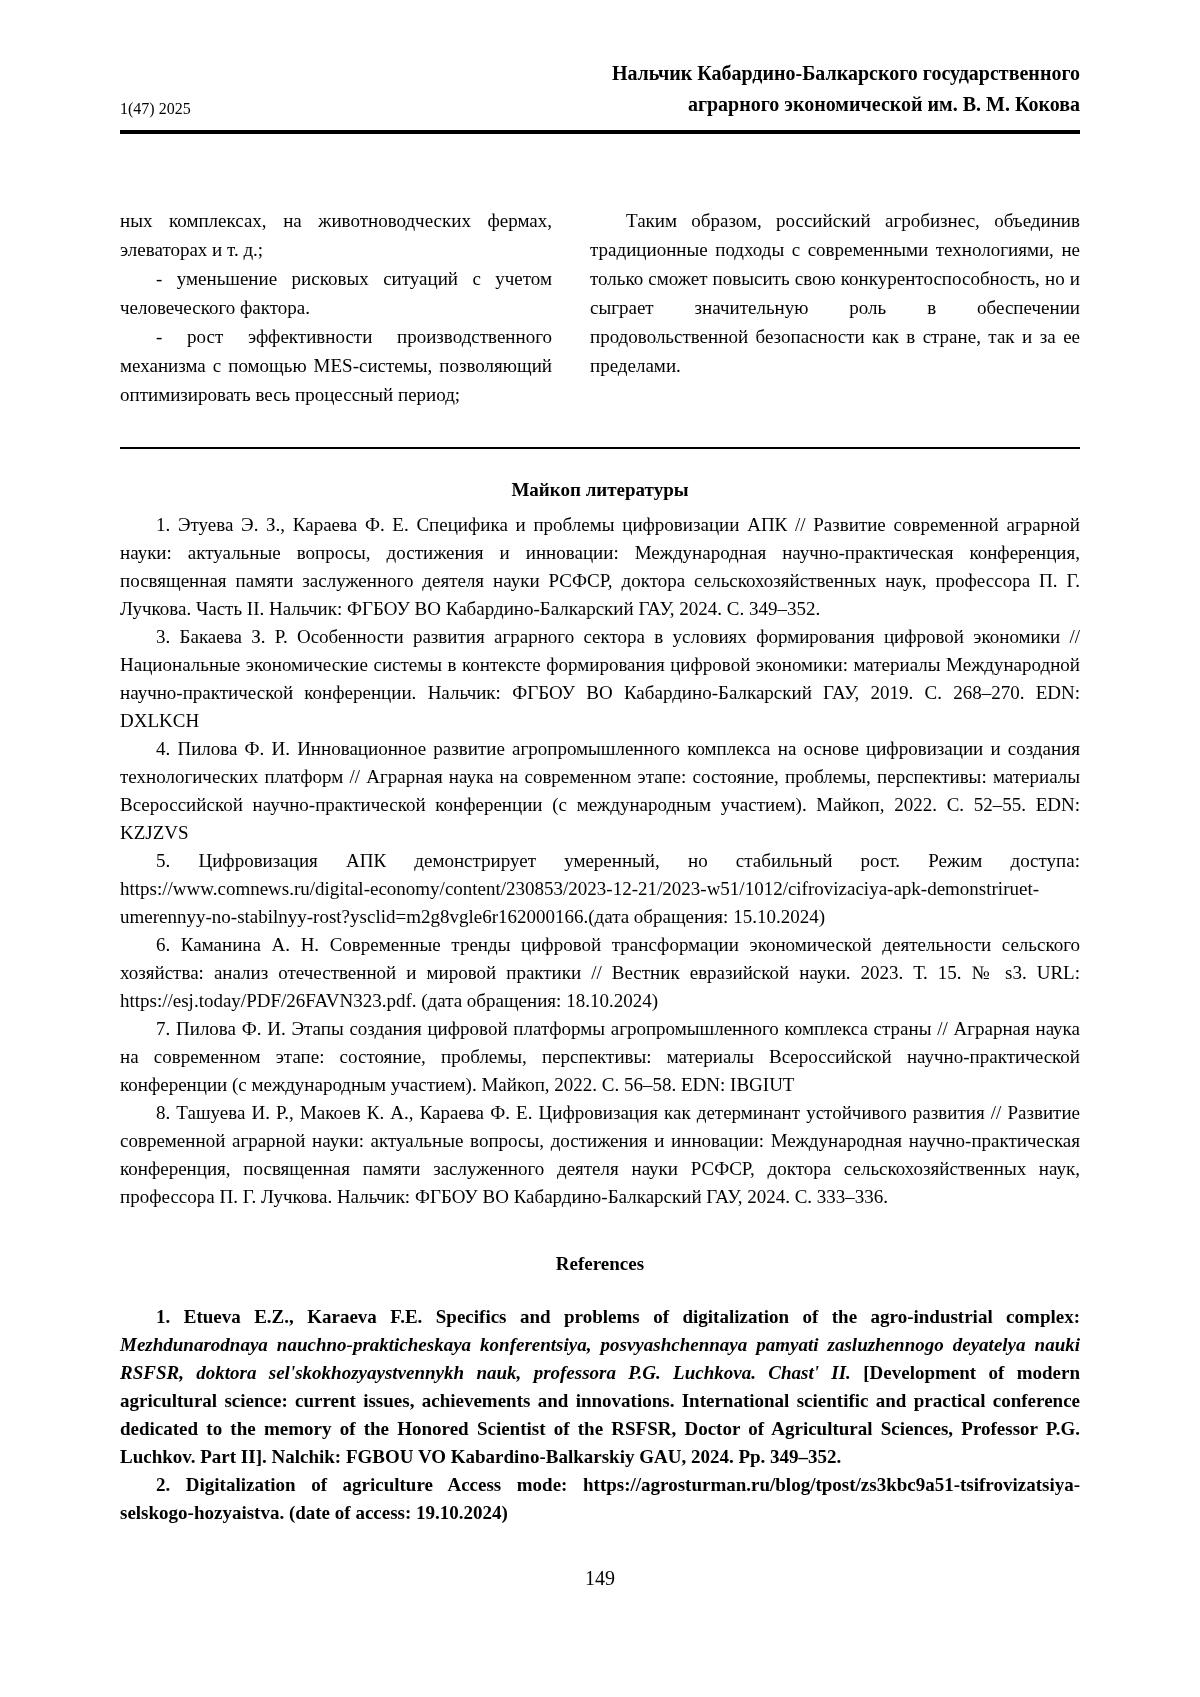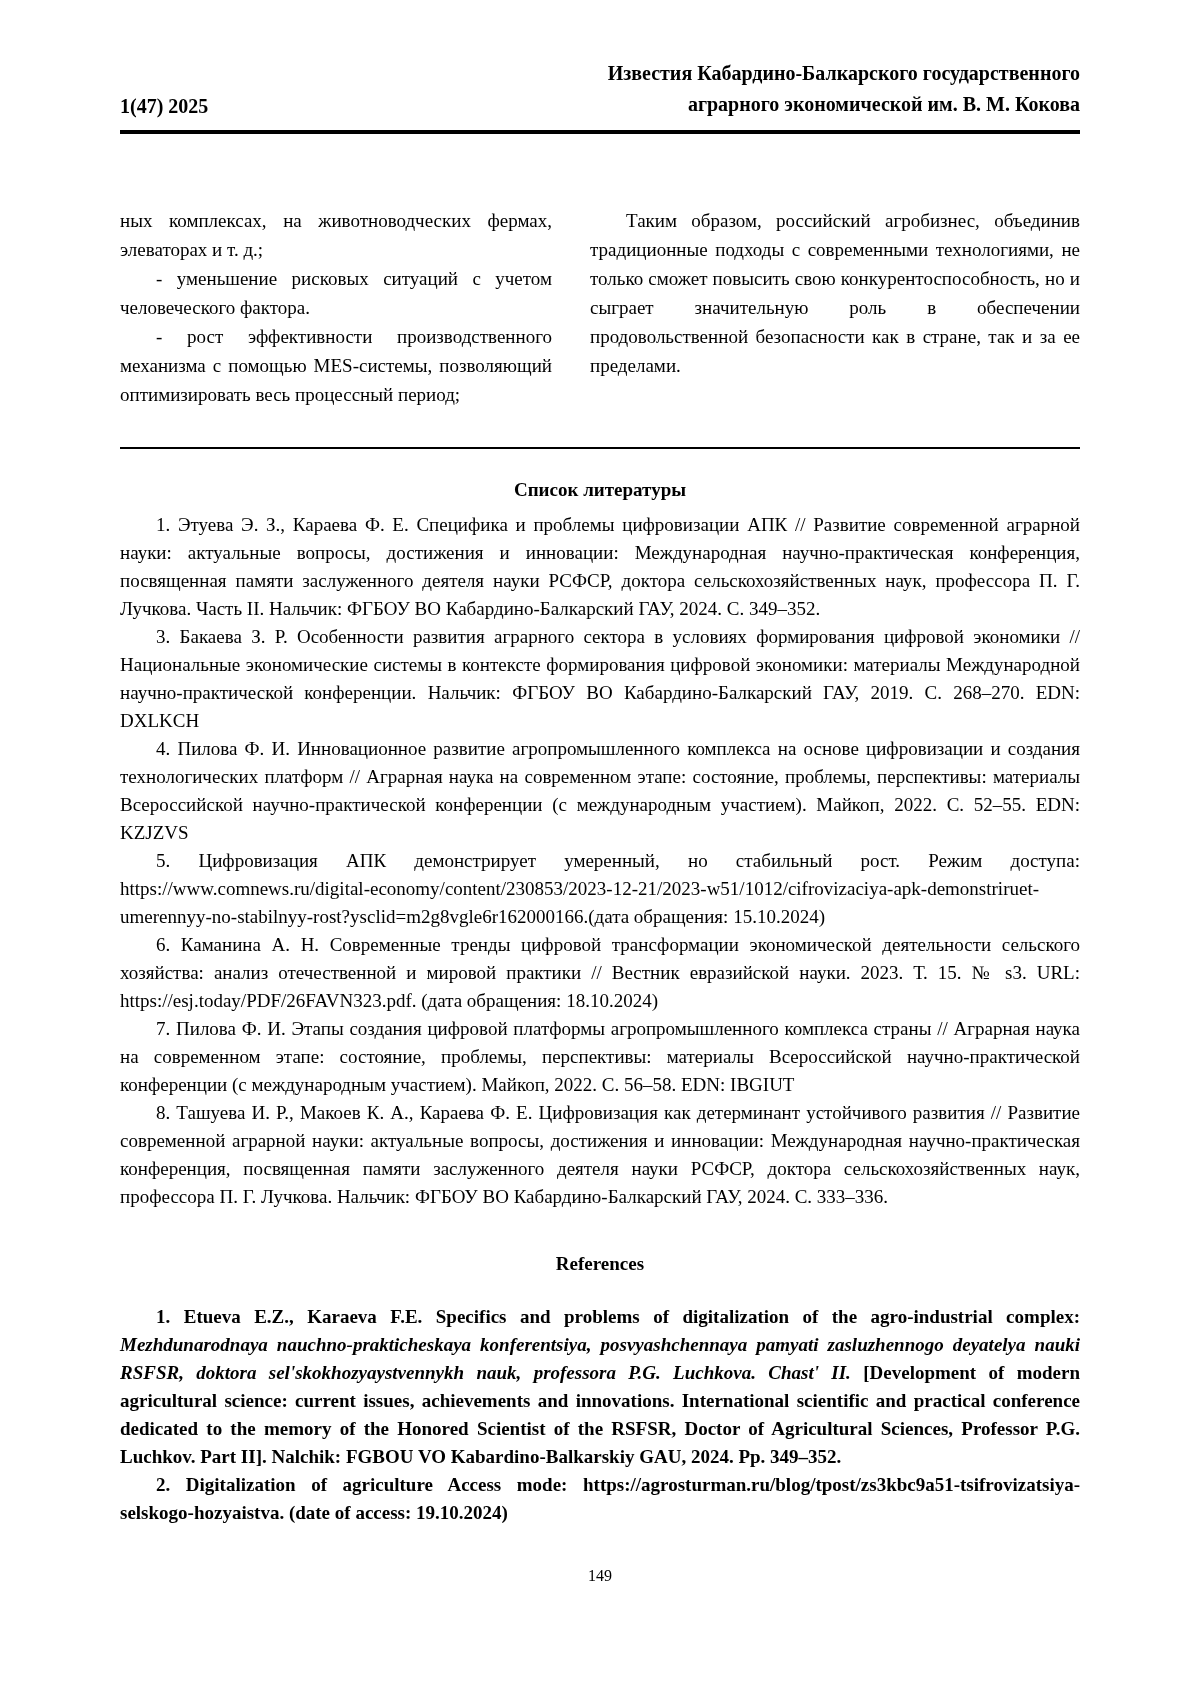--- a/index.html
+++ b/index.html
@@ -20,22 +20,22 @@
     position: relative;
   }
 
   
   .journal-header {
     display: flex;
     justify-content: space-between;
     align-items: flex-end;
   }
   .journal-header .issue {
-    font-weight: bold;
-    font-size: 20px;
+    font-weight: normal;
+    font-size: 16px;
     white-space: nowrap;
     padding-bottom: 2px;
   }
   .journal-header .journal {
     text-align: right;
     font-weight: bold;
     font-size: 20px;
     line-height: 31px;
   }
   .rule-thick {
@@ -97,52 +97,52 @@
     font-weight: bold;
   }
   .references-title {
     margin-top: 42px;
   }
 
   
   .page-footer {
     margin-top: 40px;
     text-align: center;
-    font-size: 16px;
+    font-size: 20px;
   }
 </style>
 </head>
 <body>
 
 <div class="page">
 
   <header class="journal-header">
     <div class="issue">1(47) 2025</div>
     <div class="journal">
-      <div>Известия Кабардино-Балкарского государственного</div>
+      <div>Нальчик Кабардино-Балкарского государственного</div>
       <div>аграрного экономической им. В. М. Кокова</div>
     </div>
   </header>
 
   <div class="rule-thick"></div>
 
   <section class="columns">
     <div class="col">
       <p class="noindent">ных комплексах, на животноводческих фермах, элеваторах и т. д.;</p>
       <p>- уменьшение рисковых ситуаций с учетом человеческого фактора.</p>
       <p>- рост эффективности производственного механизма с помощью MES-системы, позволяющий оптимизировать весь процессный период;</p>
     </div>
     <div class="col right">
       <p>Таким образом, российский агробизнес, объединив традиционные подходы с современными технологиями, не только сможет повысить свою конкурентоспособность, но и сыграет значительную роль в обеспечении продовольственной безопасности как в стране, так и за ее пределами.</p>
     </div>
   </section>
 
   <div class="rule-thin"></div>
 
-  <h2 class="section-title">Список литературы</h2>
+  <h2 class="section-title">Майкоп литературы</h2>
 
   <div class="refs">
     <p>1.  Этуева Э. З., Караева Ф. Е. Специфика и проблемы цифровизации АПК // Развитие современной аграрной науки: актуальные вопросы, достижения и инновации: Международная научно-практическая конференция, посвященная памяти заслуженного деятеля науки РСФСР, доктора сельскохозяйственных наук, профессора П. Г. Лучкова. Часть II. Нальчик: ФГБОУ ВО Кабардино-Балкарский ГАУ, 2024. С. 349–352.</p>
     <p>3.  Бакаева З. Р. Особенности развития аграрного сектора в условиях формирования цифровой экономики // Национальные экономические системы в контексте формирования цифровой экономики: материалы Международной научно-практической конференции. Нальчик: ФГБОУ ВО Кабардино-Балкарский ГАУ, 2019. С. 268–270. EDN: DXLKCH</p>
     <p>4.  Пилова Ф. И. Инновационное развитие агропромышленного комплекса на основе цифровизации и создания технологических платформ // Аграрная наука на современном этапе: состояние, проблемы, перспективы: материалы Всероссийской научно-практической конференции (с международным участием). Майкоп, 2022. С. 52–55. EDN: KZJZVS</p>
     <p>5.  Цифровизация АПК демонстрирует умеренный, но стабильный рост. Режим доступа: https://www.comnews.ru/digital-economy/content/230853/2023-12-21/2023-w51/1012/cifrovizaciya-apk-demonstriruet-umerennyy-no-stabilnyy-rost?ysclid=m2g8vgle6r162000166.(дата обращения: 15.10.2024)</p>
     <p>6.  Каманина А. Н. Современные тренды цифровой трансформации экономической деятельности сельского хозяйства: анализ отечественной и мировой практики // Вестник евразийской науки. 2023. Т. 15. № s3. URL: https://esj.today/PDF/26FAVN323.pdf. (дата обращения: 18.10.2024)</p>
     <p>7.  Пилова Ф. И. Этапы создания цифровой платформы агропромышленного комплекса страны // Аграрная наука на современном этапе: состояние, проблемы, перспективы: материалы Всероссийской научно-практической конференции (с международным участием). Майкоп, 2022. С. 56–58. EDN: IBGIUT</p>
     <p>8.  Ташуева И. Р., Макоев К. А., Караева Ф. Е. Цифровизация как детерминант устойчивого развития // Развитие современной аграрной науки: актуальные вопросы, достижения и инновации: Международная научно-практическая конференция, посвященная памяти заслуженного деятеля науки РСФСР, доктора сельскохозяйственных наук, профессора П. Г. Лучкова. Нальчик: ФГБОУ ВО Кабардино-Балкарский ГАУ, 2024. С. 333–336.</p>
   </div>

